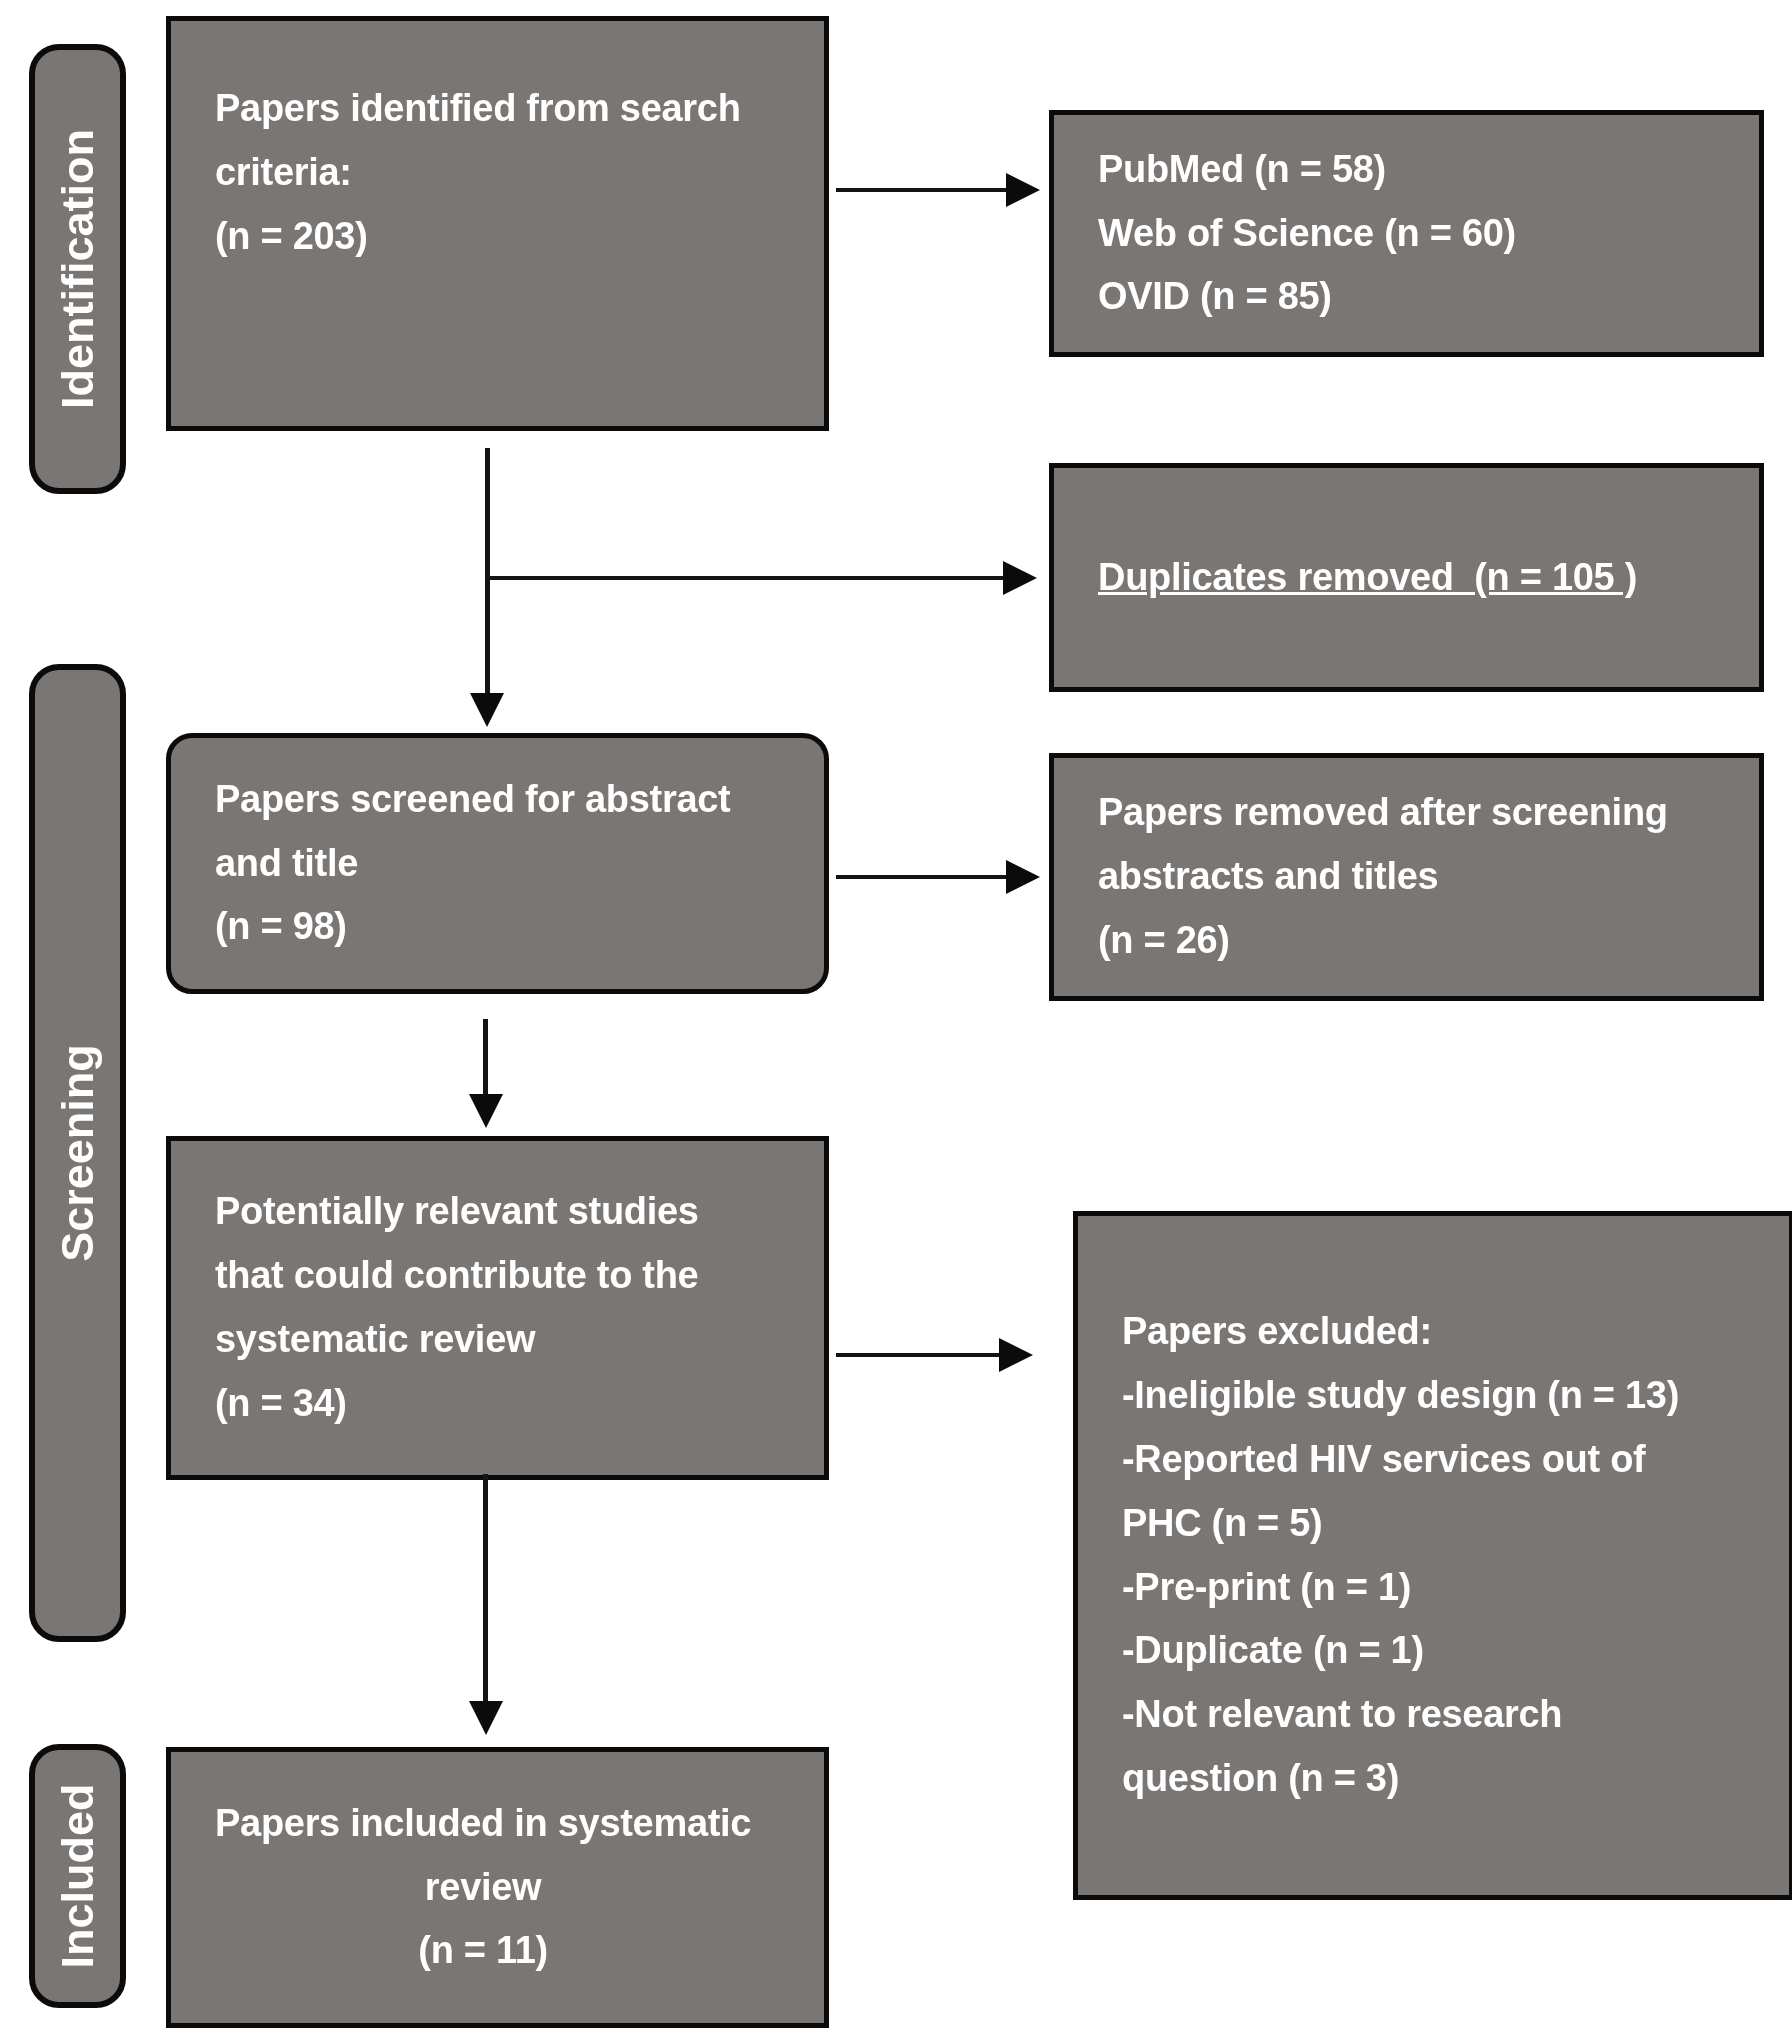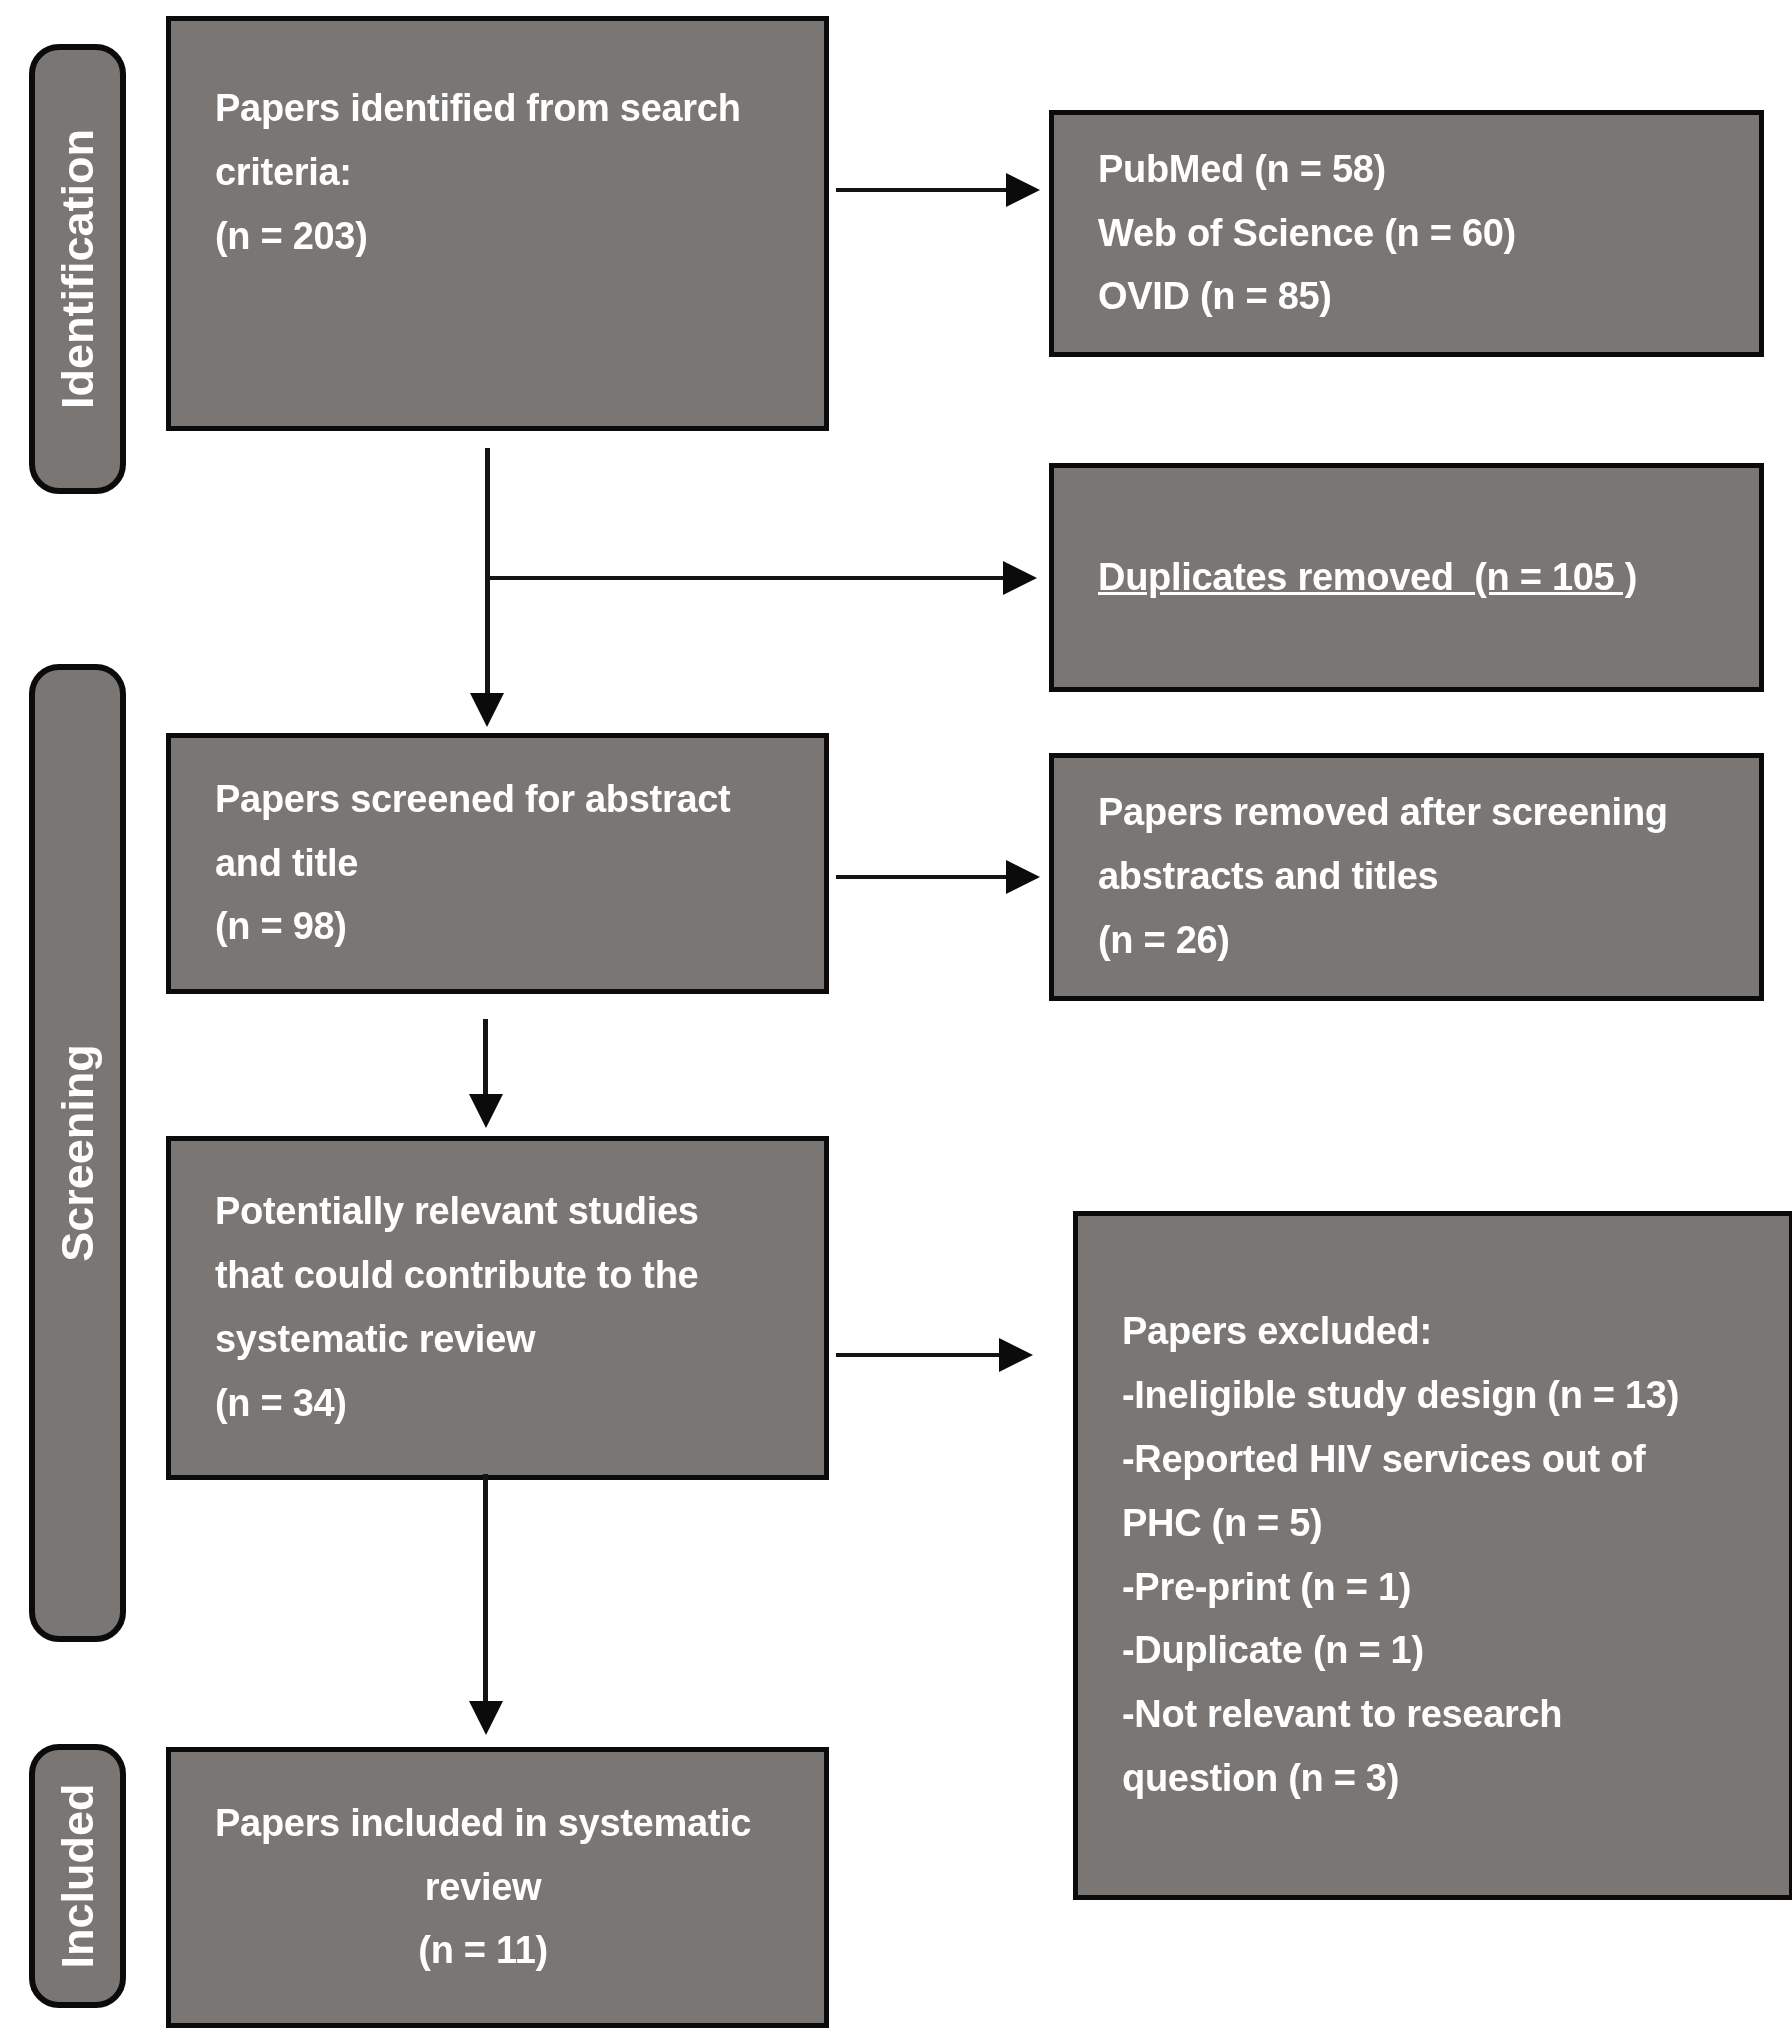--- a/index.html
+++ b/index.html
@@ -58,21 +58,21 @@
   .box .txt {
     white-space: pre-wrap;
     padding-left: 44px;
     padding-right: 13px;
   }
   .box.top-align { align-items: flex-start; }
   .box.top-align .txt { padding-top: 56px; }
 
   
   #box-identified { left: 166px; top: 16.2px;   width: 663px; height: 415px; }
-  #box-screened   { left: 166px; top: 733px; width: 663px; height: 261px; }
+  #box-screened   { left: 166px; top: 733px; width: 663px; height: 261px; border-radius: 26px; }
   #box-relevant   { left: 166px; top: 1136px; width: 663px; height: 344px; }
   #box-included   { left: 166px; top: 1747px; width: 663px; height: 281px; text-align: center; }
 
   
   #box-sources    { left: 1049px; top: 62px;   width: 715px; height: 247px; margin-top: 48px; }
   #box-duplicates { left: 1049px; top: 463px;  width: 715px; height: 229px; text-decoration: underline; }
   #box-removed    { left: 1049px; top: 753px; width: 715px; height: 248px; }
   #box-excluded   { left: 1073px; top: 1211px; width: 721px; height: 689px; }
 
   

